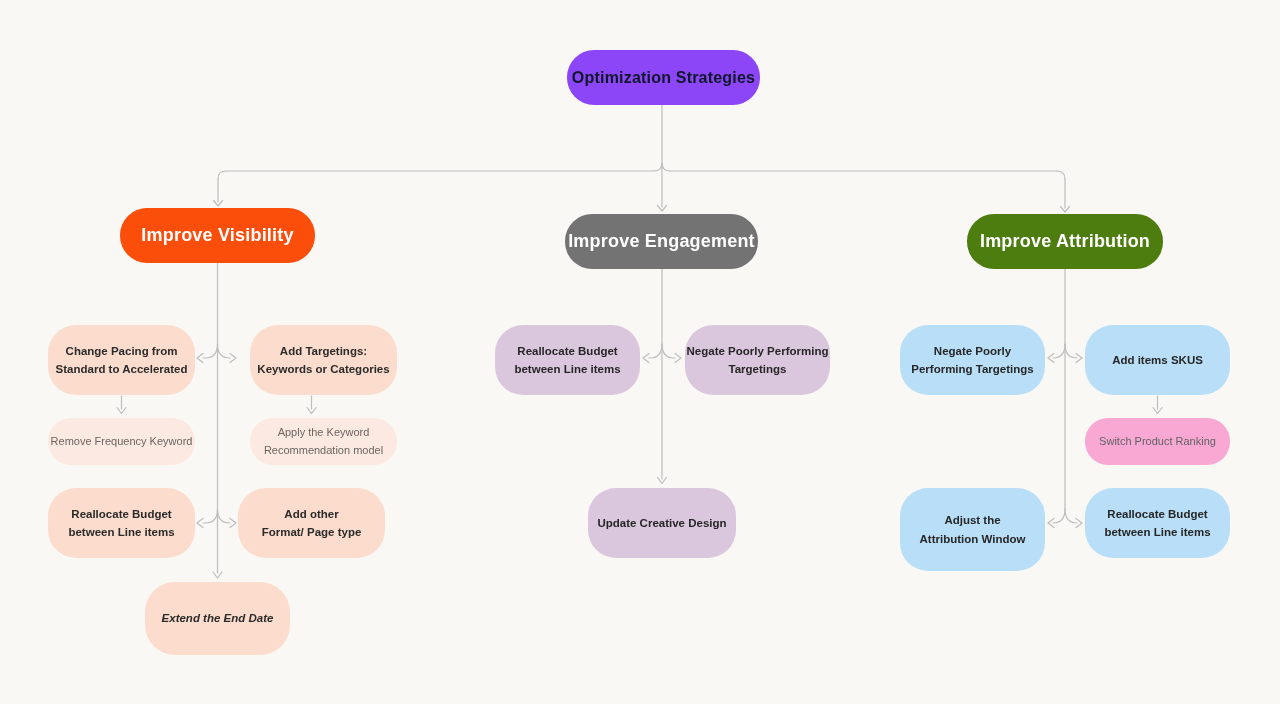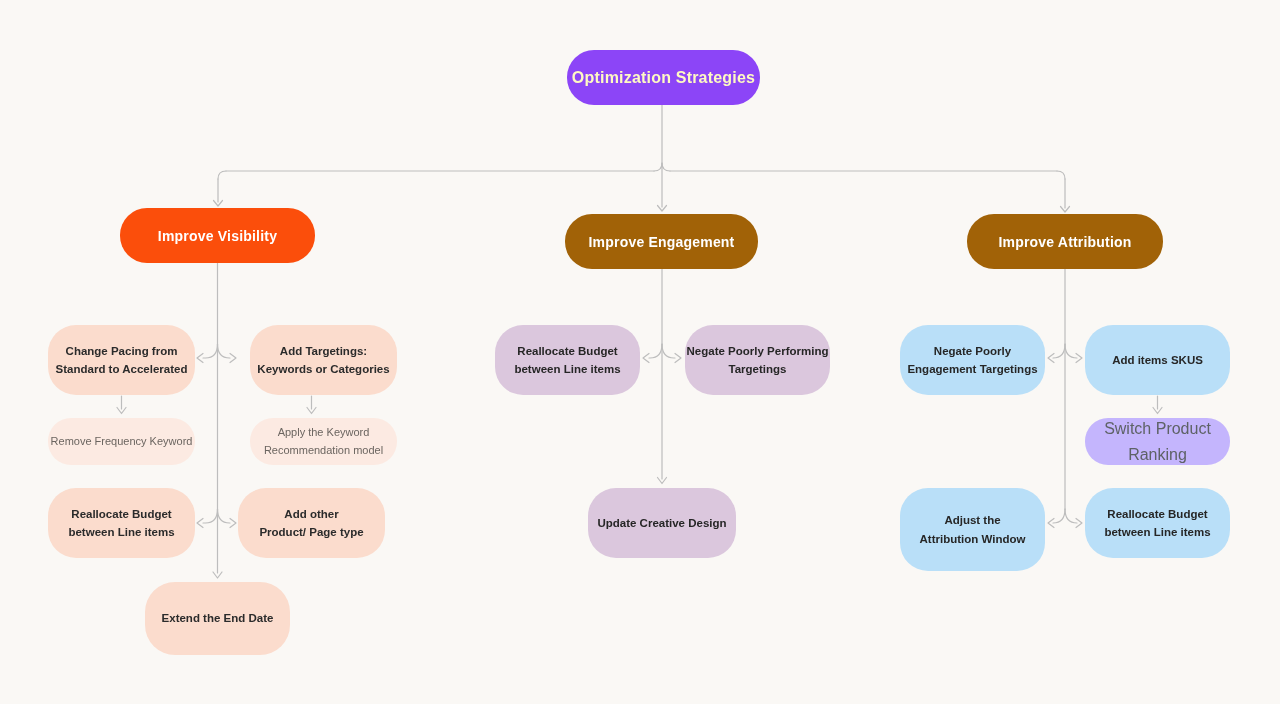--- a/index.html
+++ b/index.html
@@ -8,31 +8,31 @@
     background:#FAF8F5;
     font-family:"Liberation Sans",sans-serif;
   }
   svg.connectors{position:absolute;left:0;top:0;pointer-events:none;}
   svg.connectors path{fill:none;stroke:#BDBDBD;stroke-width:1.2;stroke-linecap:round;stroke-linejoin:round;}
   .node,.header,.root{
     position:absolute;display:flex;align-items:center;justify-content:center;
     text-align:center;box-sizing:border-box;
   }
   .node span,.header span,.root span{white-space:pre-line;display:block;}
-  .root{background:#8C45F7;color:#fef9c3;font-weight:bold;font-size:16px;border-radius:27px;letter-spacing:.2px;}
-  .header{color:#fff;font-weight:bold;font-size:14px;border-radius:27px;letter-spacing:.2px;}
+  .root{background:#8C45F7;color:#0f172a;font-weight:bold;font-size:16px;border-radius:27px;letter-spacing:.2px;}
+  .header{color:#fff;font-weight:bold;font-size:18px;border-radius:27px;letter-spacing:.2px;}
   .hd-visibility{background:#FB4E0B;}
-  .hd-engagement{background:#a16207;}
-  .hd-attribution{background:#a16207;}
+  .hd-engagement{background:#737373;}
+  .hd-attribution{background:#4d7c0f;}
   .node{font-size:11.5px;font-weight:bold;color:#2B2B2B;border-radius:28px;line-height:1.6;}
   .peach{background:#FBDCCD;}
   .peach-light{background:#FCEAE2;color:#6B6560;font-weight:400;font-size:11px;border-radius:23px;}
   .lav{background:#DBC7DD;color:#262626;}
   .blue-light{background:#B9DFF8;color:#262626;}
-  .gray{background:#c4b5fd;color:#5E6266;font-weight:400;font-size:16px;border-radius:23px;}
+  .gray{background:#f9a8d4;color:#5E6266;font-weight:400;font-size:11px;border-radius:23px;}
   .r30{border-radius:30px;}
 </style>
 </head>
 <body>
 
 <div id="canvas">
 
   <svg class="connectors" width="1280" height="704" viewBox="0 0 1280 704">
 
     <path d="M 662 105 V 207"></path>
@@ -121,41 +121,41 @@
   <div class="node peach-light" style="left:250px;top:418px;width:147px;height:47px;">
     <span>Apply the Keyword
 Recommendation model</span>
   </div>
   <div class="node peach" style="left:48px;top:488px;width:147px;height:70px;">
     <span>Reallocate Budget
 between Line items</span>
   </div>
   <div class="node peach" style="left:238px;top:488px;width:147px;height:70px;">
     <span>Add other
-Product/ Page type</span>
+Format/ Page type</span>
   </div>
-  <div class="node peach r30" style="left:145px;top:582px;width:145px;height:73px;">
+  <div class="node peach r30" style="left:145px;top:582px;width:145px;height:73px;font-style:italic;">
     <span>Extend the End Date</span>
   </div>
 
   <div class="node lav" style="left:495px;top:325px;width:145px;height:70px;">
     <span>Reallocate Budget
 between Line items</span>
   </div>
   <div class="node lav" style="left:685px;top:325px;width:145px;height:70px;">
     <span>Negate Poorly Performing
 Targetings</span>
   </div>
   <div class="node lav" style="left:588px;top:488px;width:148px;height:70px;">
     <span>Update Creative Design</span>
   </div>
 
   <div class="node blue-light" style="left:900px;top:325px;width:145px;height:70px;">
     <span>Negate Poorly
-Engagement Targetings</span>
+Performing Targetings</span>
   </div>
   <div class="node blue-light" style="left:1085px;top:325px;width:145px;height:70px;">
     <span>Add items SKUS</span>
   </div>
   <div class="node gray" style="left:1085px;top:418px;width:145px;height:47px;">
     <span>Switch Product Ranking</span>
   </div>
   <div class="node blue-light" style="left:900px;top:488px;width:145px;height:83px;">
     <span>Adjust the
 Attribution Window</span>

